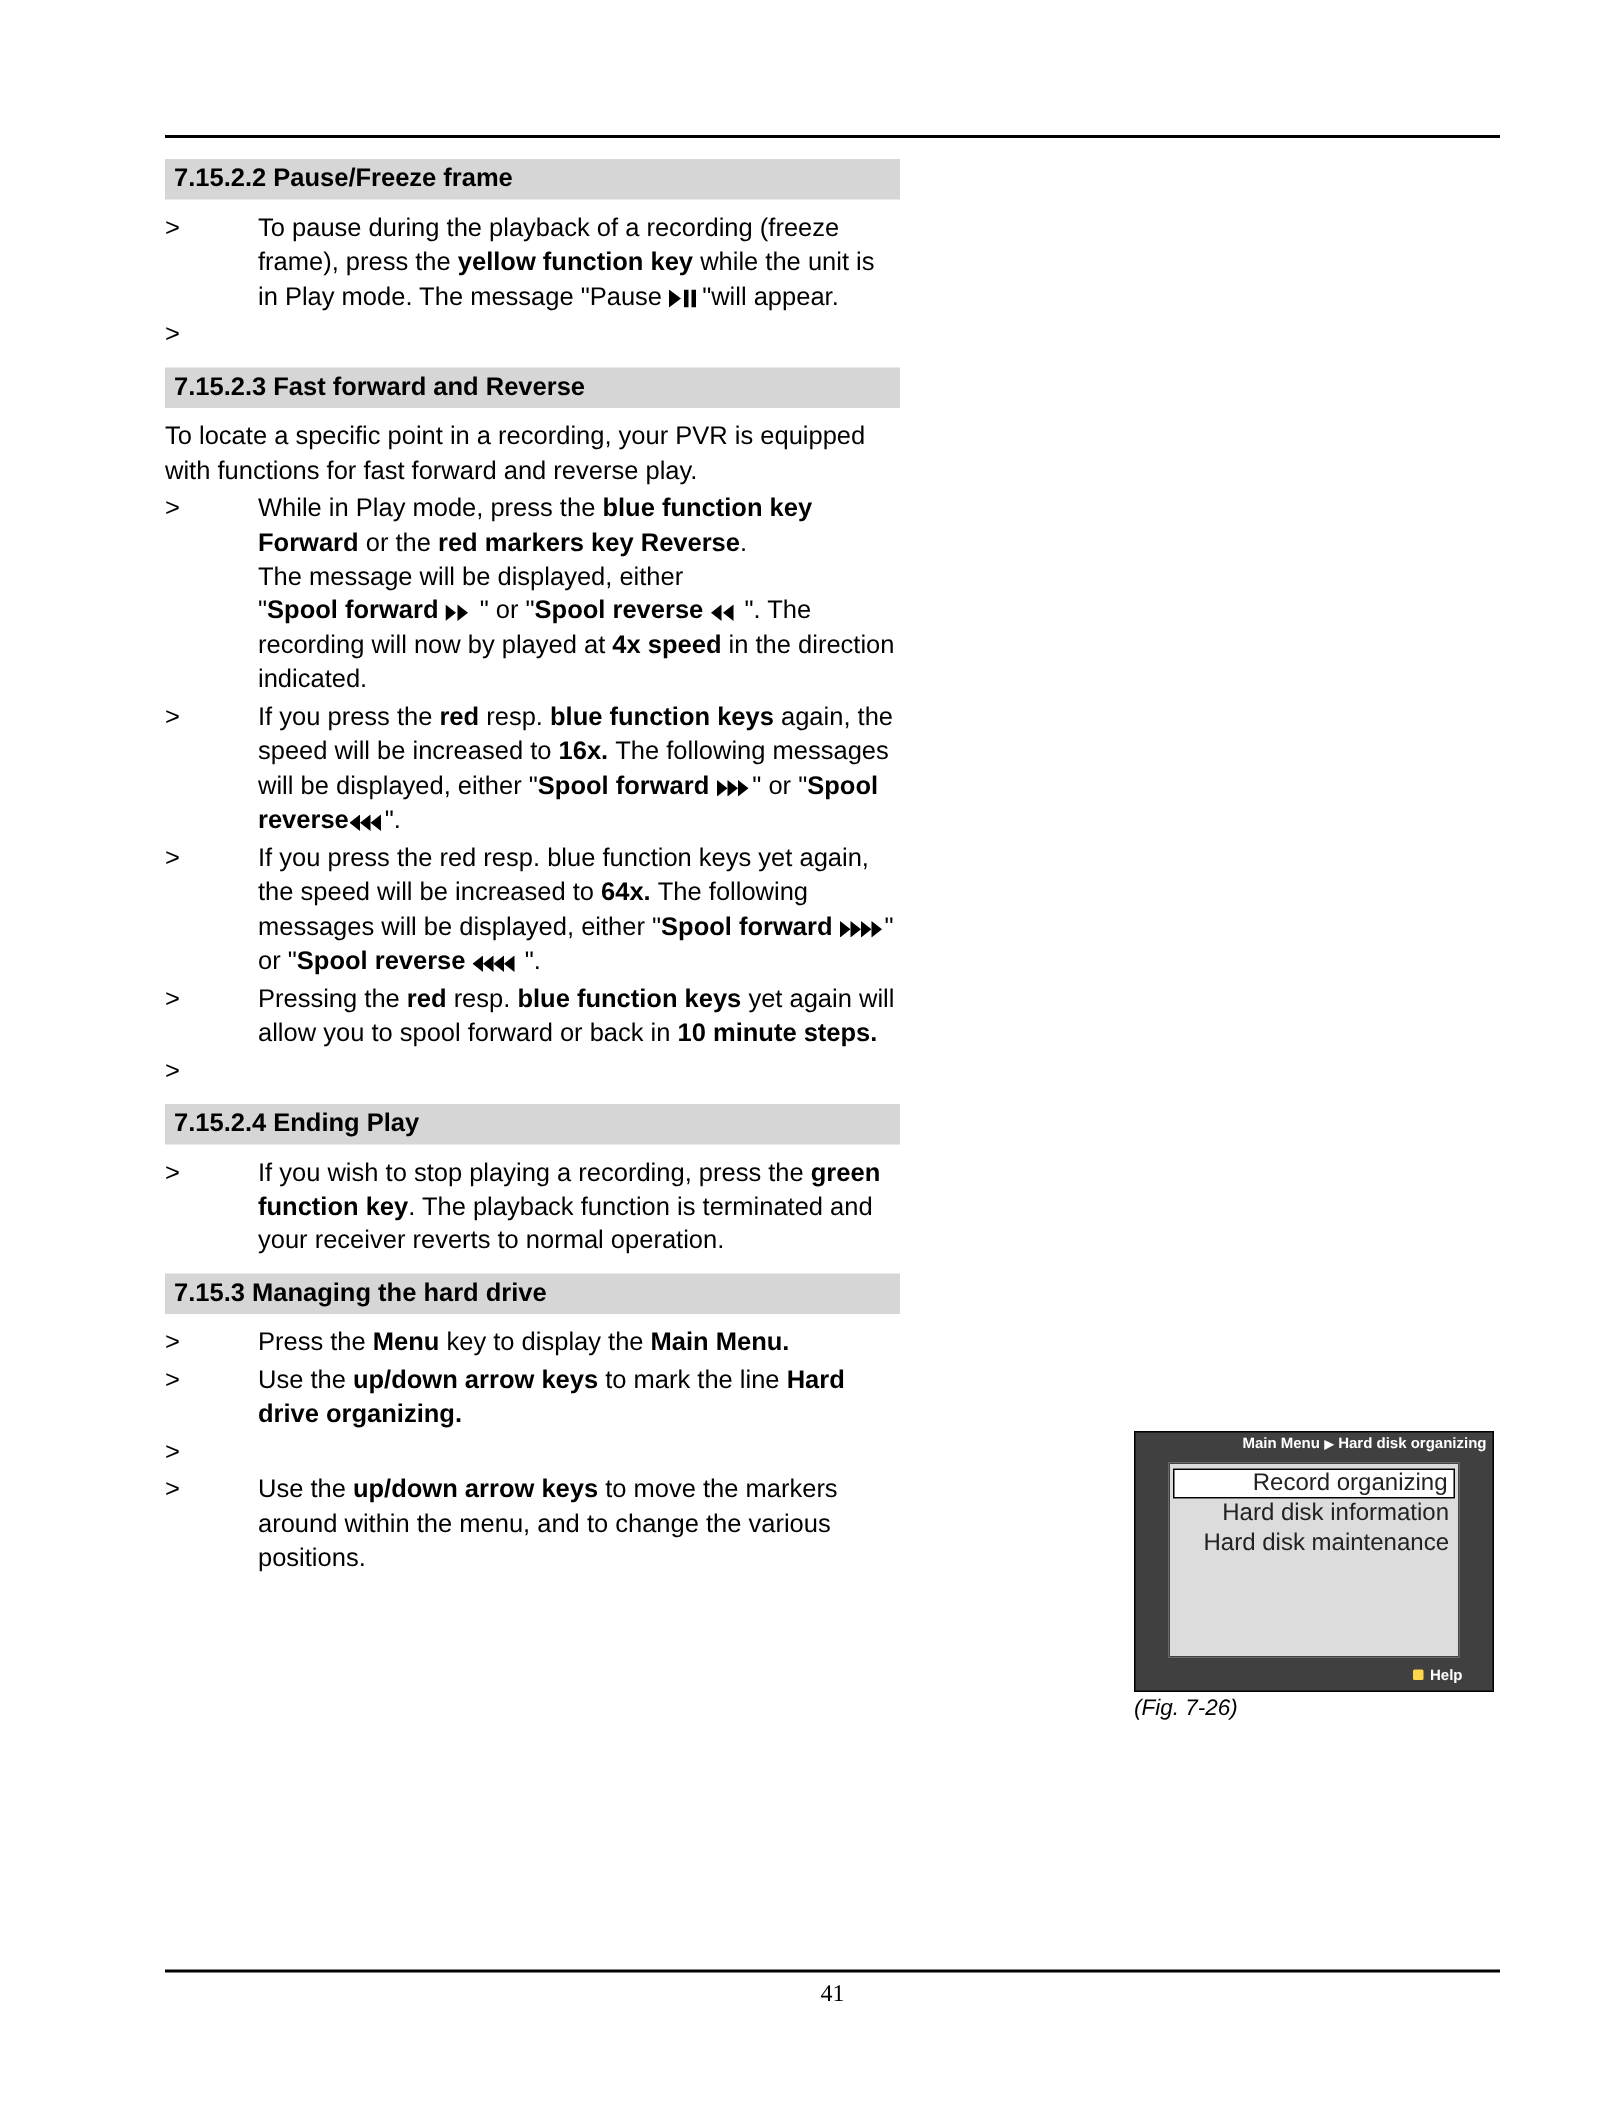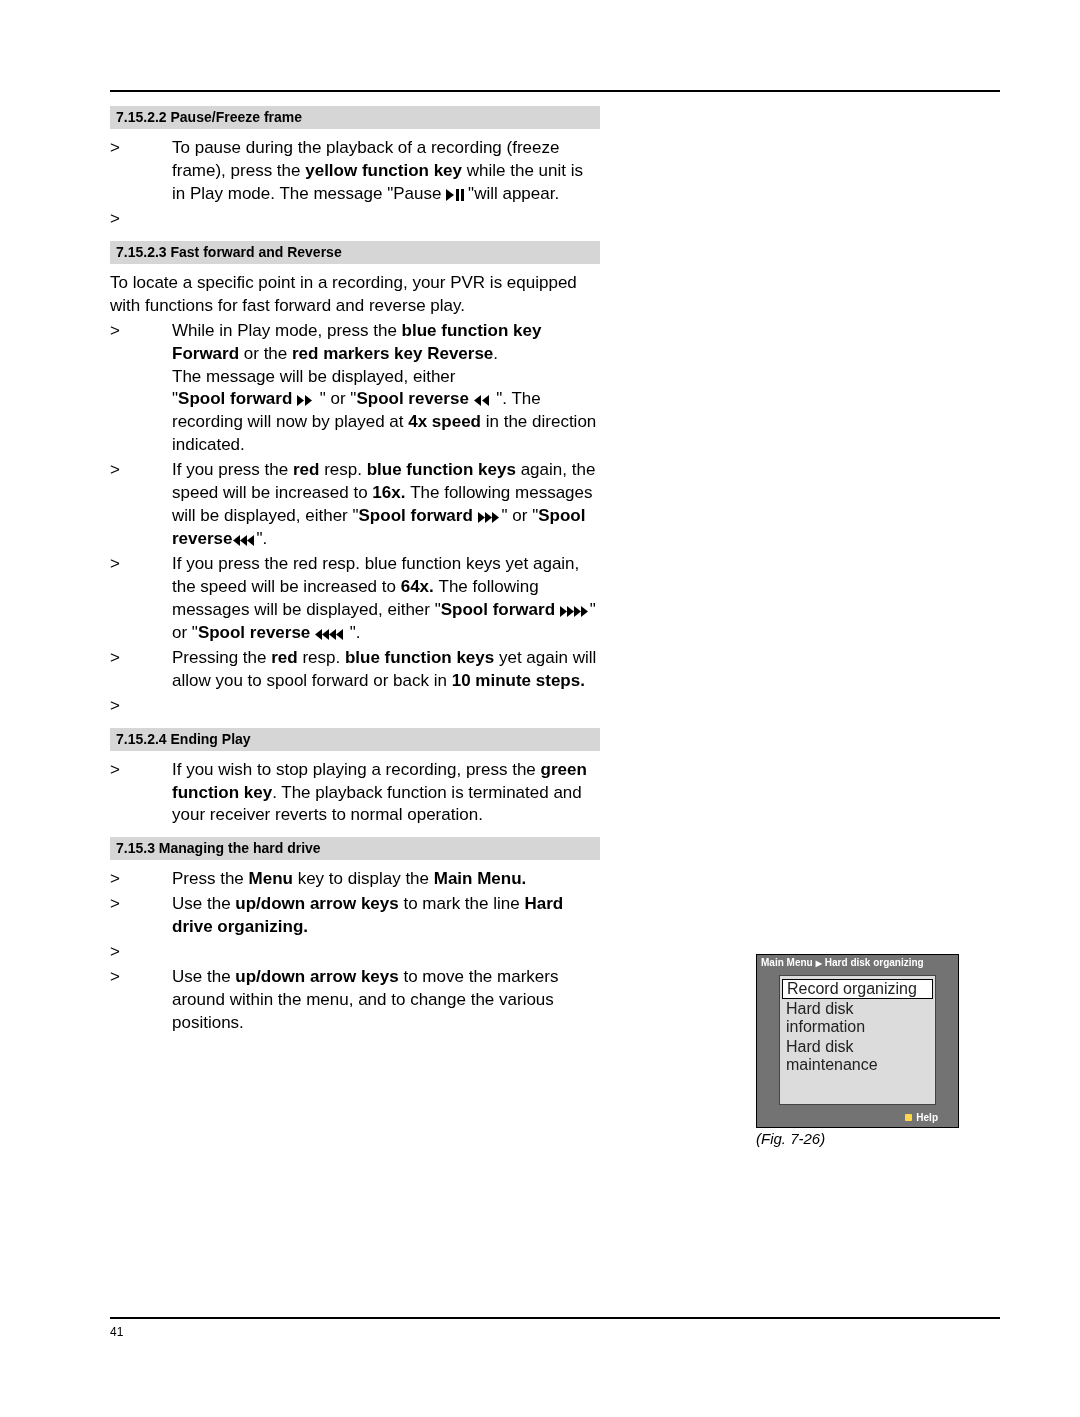--- a/index.html
+++ b/index.html
@@ -27,21 +27,21 @@
   .left-col {
     width: 490px;
     flex-shrink: 0;
   }
   .right-col {
     flex: 1;
     position: relative;
   }
   h3 {
     background: #d6d6d6;
-    font-size: 14px;
+    font-size: 17px;
     font-weight: bold;
     padding: 3px 6px 4px 6px;
     margin: 10px 0 8px 0;
   }
   h3:first-child {
     margin-top: 0;
   }
   .para {
     font-size: 17px;
     line-height: 1.35;
@@ -72,40 +72,42 @@
     position: absolute;
     bottom: 78px;
     left: 110px;
     right: 80px;
   }
   .bottom-rule {
     border-top: 2px solid #000;
     margin-bottom: 6px;
   }
   .page-num {
-    text-align: left;
-    font-size: 12px;
+    text-align: center;
+    font-size: 16px;
+    font-family: Liberation Serif, serif;
   }
 
   
   .fig-wrap {
     position: absolute;
     top: 848px;
     right: 0;
     width: 244px;
   }
   .fig-screen {
-    width: 203px;
+    width: 240px;
     height: 174px;
-    background: #737373;
+    background: #404040;
     box-sizing: border-box;
     color: #fff;
     font-size: 10px;
     position: relative;
     border: 1px solid #000;
+    text-align: right;
   }
   .fig-breadcrumb {
     color: #fff;
     font-size: 10px;
     padding: 2px 4px 4px 4px;
     font-weight: bold;
   }
   .fig-tri {
     display: inline-block;
     margin: 0 3px;

